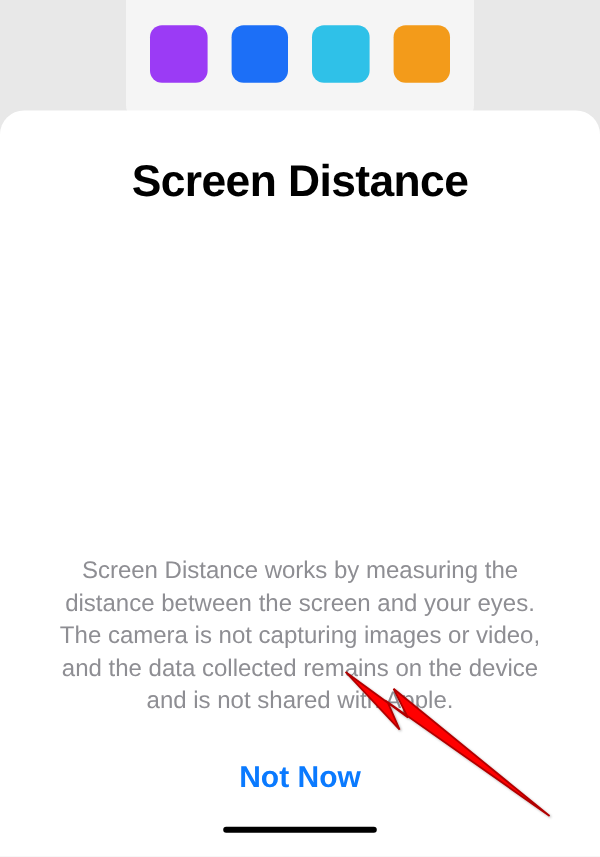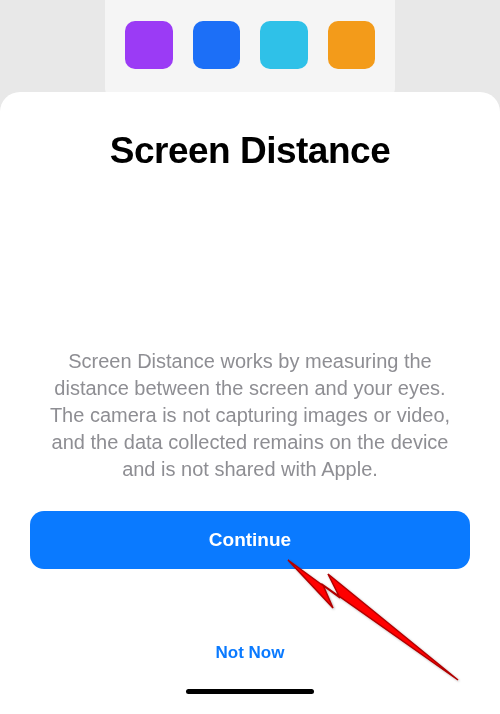--- a/index.html
+++ b/index.html
@@ -89,25 +89,24 @@
       font-weight: 700;
       cursor: pointer;
       margin-bottom: 18px;
     }
     .not-now-btn {
       width: 100%;
       background: transparent;
       color: #0a7aff;
       border: none;
       padding: 8px 0;
-      font-size: 17px;
+      font-size: 25px;
       font-weight: 700;
       cursor: pointer;
       margin-bottom: 18px;
-      margin-top: 48px;
     }
     .home-indicator {
       width: 128px;
       height: 5px;
       background: #000;
       border-radius: 3px;
       margin: 0 auto;
     }
     .arrow-annotation {
       position: absolute;
@@ -124,21 +123,20 @@
   <div class="app-icon icon-purple"></div>
   <div class="app-icon icon-blue1"></div>
   <div class="app-icon icon-cyan"></div>
   <div class="app-icon icon-orange"></div>
 </div>
 
 <div class="sheet">
   <h1 class="title">Screen Distance</h1>
   <div class="spacer"></div>
   <p class="fine-print">Screen Distance works by measuring the distance between the screen and your eyes. The camera is not capturing images or video, and the data collected remains on the device and is not shared with Apple.</p>
-  <button class="continue-btn">Continue</button>
   <button class="not-now-btn">Not Now</button>
   <div class="home-indicator"></div>
 </div>
 
 <div class="arrow-annotation">
   <svg width="200" height="150" viewBox="0 0 200 150">
     <defs>
       <filter id="shadow" x="-20%" y="-20%" width="140%" height="140%">
         <feDropShadow dx="1" dy="1" stdDeviation="1" flood-opacity="0.3"></feDropShadow>
       </filter>

